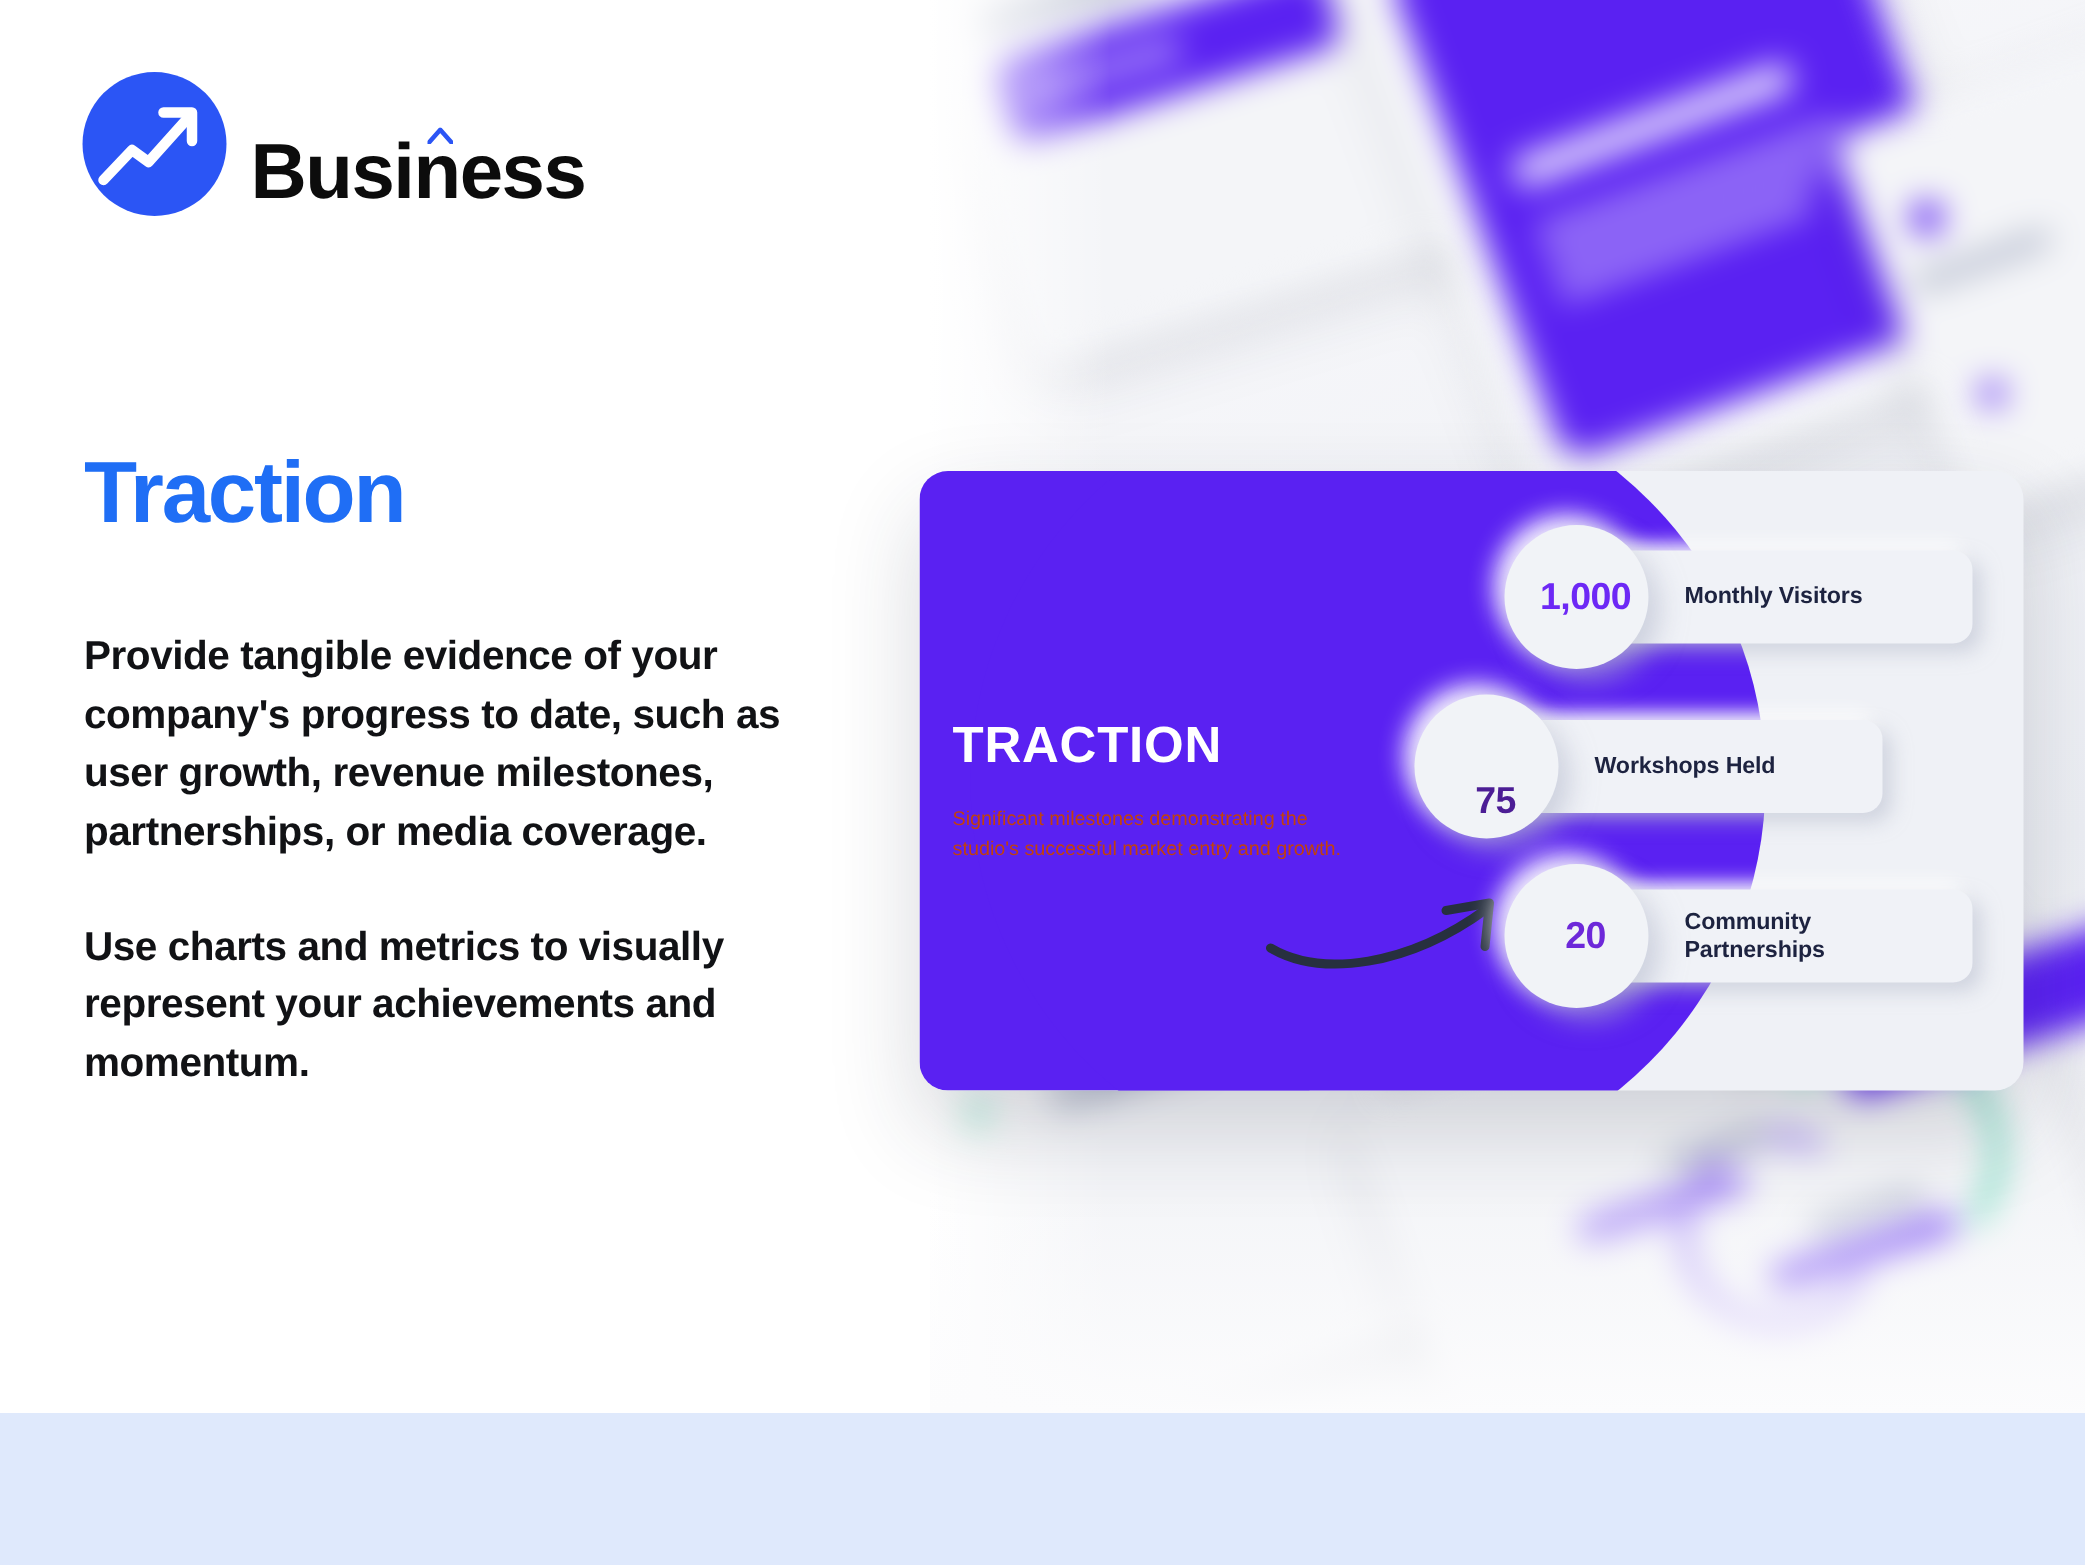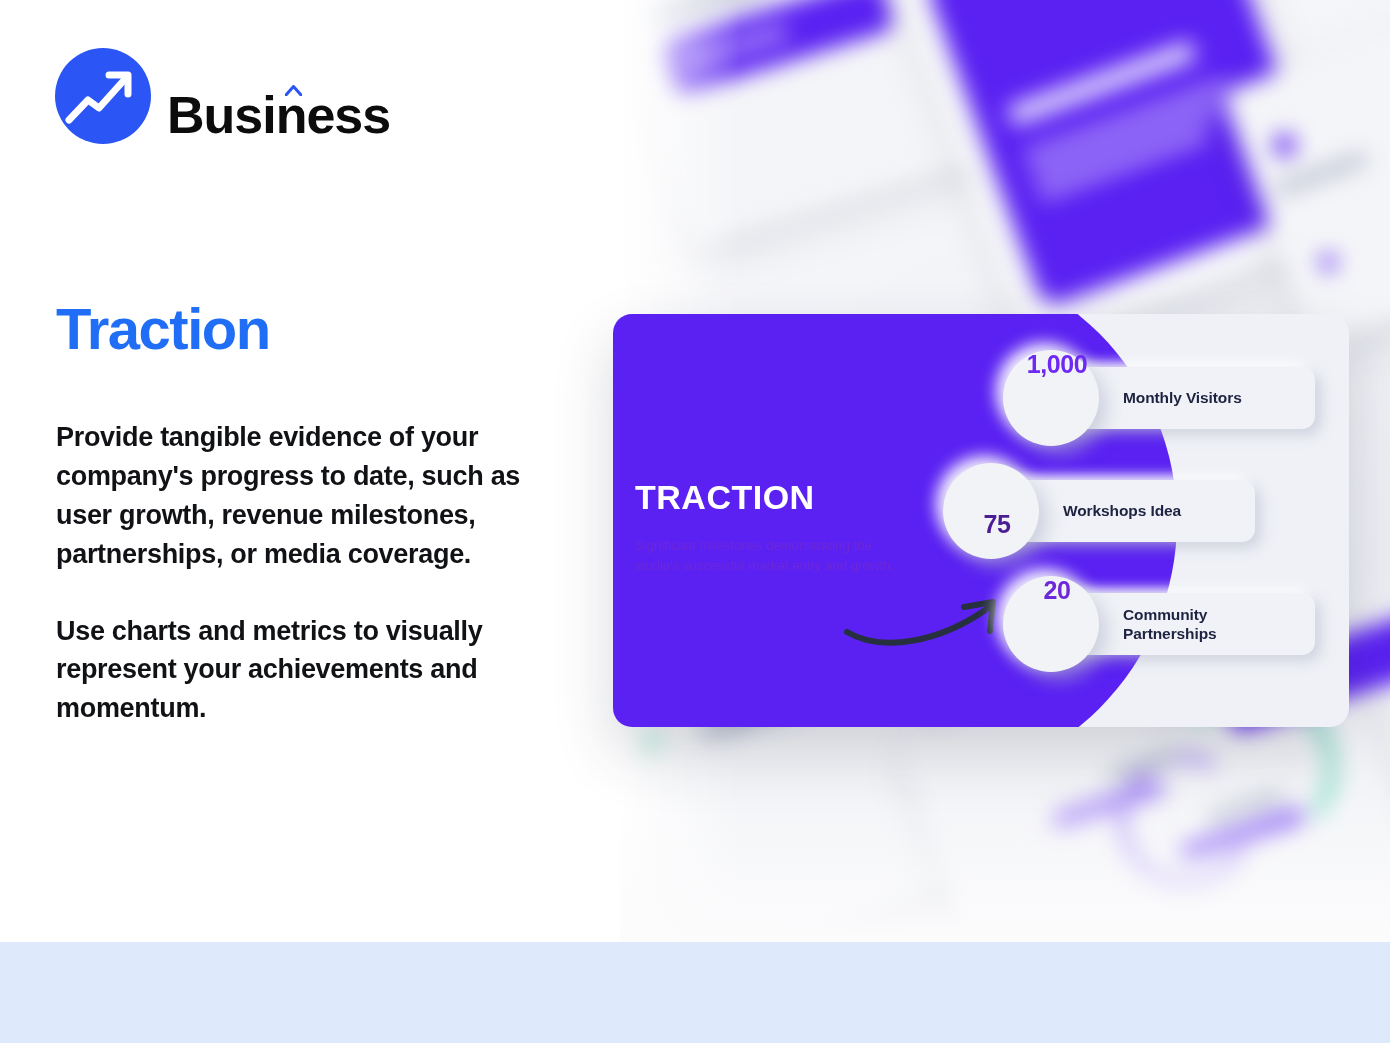--- a/index.html
+++ b/index.html
@@ -178,21 +178,21 @@
     color: #ffffff;
     z-index: 3;
   }
   .slide-sub {
     position: absolute;
     left: 22px; top: 222px;
     width: 260px;
     font-size: 13.2px;
     font-weight: 400;
     line-height: 1.55;
-    color: #6d28d9;
+    color: #c2410c;
     z-index: 3;
   }
   .slide-arrow {
     position: absolute;
     left: 230px; top: 274px;
     width: 170px; height: 70px;
     z-index: 4;
   }
 
   
@@ -228,20 +228,21 @@
   .metric-row.m1 .metric-pill { width: 264px; }
   .metric-row.m2 .metric-pill { width: 264px; align-items: center; }
 
   .metric-circle {
     position: absolute;
     left: -48px;
     width: 96px; height: 96px;
     border-radius: 50%;
     background: #f1f3f7;
     display: flex;
+    align-items: center;
     justify-content: center;
     box-shadow: 8px 8px 18px rgba(176,183,202,0.55),
                -7px -7px 16px rgba(255,255,255,0.95);
     z-index: 2;
     padding-left: 12px;
   }
   .metric-value {
     font-size: 25px;
     font-weight: 700;
     letter-spacing: -0.4px;
@@ -362,21 +363,21 @@
         <div class="metric-pill">
           <span class="metric-label">Monthly Visitors</span>
         </div>
         <div class="metric-circle">
           <span class="metric-value" style="color:#6d28f5;">1,000</span>
         </div>
       </div>
 
       <div class="metric-row m1">
         <div class="metric-pill">
-          <span class="metric-label">Workshops Idea</span>
+          <span class="metric-label">Workshops Held</span>
         </div>
         <div class="metric-circle">
           <span class="metric-value" style="color:#4c1d95;margin-top:47px;">75</span>
         </div>
       </div>
 
       <div class="metric-row m2">
         <div class="metric-pill">
           <span class="metric-label" style="max-width:150px; display:inline-block;">Community Partnerships</span>
         </div>

